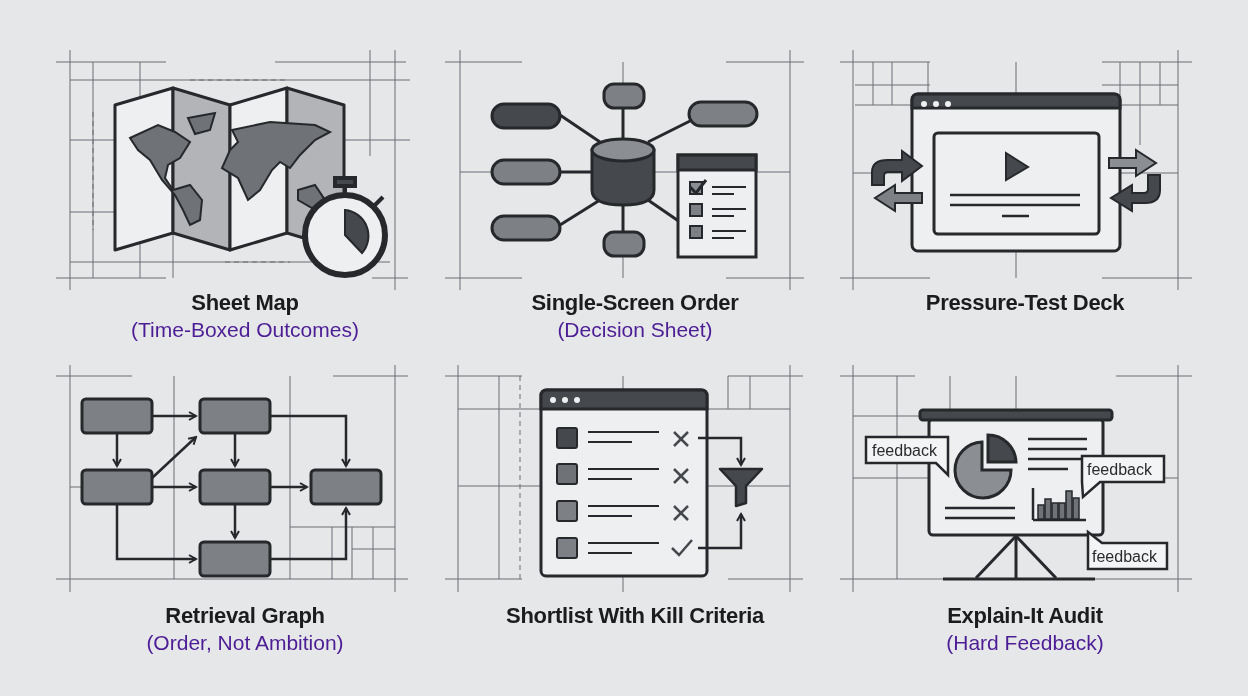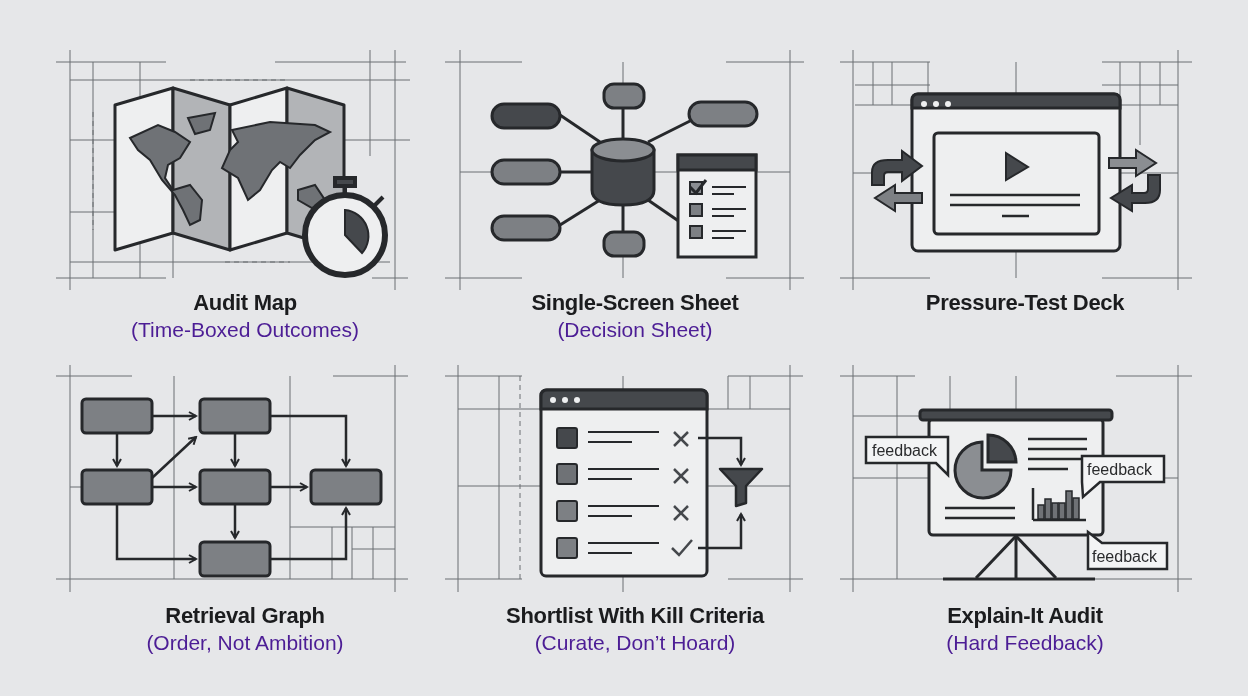--- a/index.html
+++ b/index.html
@@ -47,21 +47,21 @@
       <path d="M248,140 L265,135 L275,150 L262,158 L248,150 Z"></path>
     </g>
     <g stroke="#26282b" stroke-width="4">
       <rect x="285" y="128" width="20" height="8" fill="#45484c"></rect>
       <line x1="295" y1="136" x2="295" y2="145"></line>
       <line x1="325" y1="155" x2="333" y2="147"></line>
       <circle cx="295" cy="185" r="40" fill="#eeeff0" stroke-width="6"></circle>
     </g>
     <path d="M295,160 A26,26 0 0,1 312,203 L295,185 Z" fill="#45484c" stroke="#26282b" stroke-width="2"></path>
   </svg>
-  <div class="title" style="top:240px;">Audit Map</div>
+  <div class="title" style="top:240px;">Sheet Map</div>
   <div class="subtitle" style="top:268px;">(Time-Boxed Outcomes)</div>
 </div>
 
 <div class="panel" style="left:440px;top:50px;">
   <svg width="390" height="250">
     <g stroke="#6b6e72" stroke-width="1">
       <line x1="5" y1="12" x2="82" y2="12"></line>
         <line x1="20" y1="0" x2="20" y2="240"></line>
       <line x1="286" y1="12" x2="364" y2="12"></line>
         <line x1="350" y1="0" x2="350" y2="240"></line>
@@ -95,21 +95,21 @@
     </g>
     <g stroke="#26282b" stroke-width="2">
       <line x1="272" y1="137" x2="306" y2="137"></line>
         <line x1="272" y1="144" x2="294" y2="144"></line>
       <line x1="272" y1="159" x2="306" y2="159"></line>
         <line x1="272" y1="166" x2="294" y2="166"></line>
       <line x1="272" y1="181" x2="306" y2="181"></line>
         <line x1="272" y1="188" x2="294" y2="188"></line>
     </g>
   </svg>
-  <div class="title" style="top:240px;">Single-Screen Sheet</div>
+  <div class="title" style="top:240px;">Single-Screen Order</div>
   <div class="subtitle" style="top:268px;">(Decision Sheet)</div>
 </div>
 
 <div class="panel" style="left:830px;top:50px;">
   <svg width="390" height="250">
     <g stroke="#6b6e72" stroke-width="1">
       <line x1="10" y1="12" x2="100" y2="12"></line>
         <line x1="23" y1="0" x2="23" y2="240"></line>
       <line x1="25" y1="35" x2="100" y2="35"></line>
         <line x1="25" y1="55" x2="100" y2="55"></line>
@@ -252,21 +252,20 @@
         <line x1="248" y1="146" x2="234" y2="160"></line>
       <polyline points="232,188 239,195 252,180" fill="none"></polyline>
     </g>
     <g stroke="#26282b" stroke-width="2.5" fill="none" marker-end="url(#ah)">
       <polyline points="258,78 301,78 301,105"></polyline>
       <polyline points="258,188 301,188 301,154"></polyline>
     </g>
     <polygon points="280,109 322,109 306,126 306,143 296,146 296,126" fill="#45484c" stroke="#26282b" stroke-width="2.5" stroke-linejoin="round"></polygon>
   </svg>
   <div class="title" style="top:243px;">Shortlist With Kill Criteria</div>
-  <div class="subtitle" style="top:271px;">(Curate, Don’t Hoard)</div>
 </div>
 
 <div class="panel" style="left:830px;top:360px;">
   <svg width="390" height="240">
     <g stroke="#6b6e72" stroke-width="1" fill="none">
       <line x1="10" y1="16" x2="85" y2="16"></line>
         <line x1="23" y1="5" x2="23" y2="232"></line>
       <line x1="67" y1="16" x2="67" y2="219"></line>
         <line x1="23" y1="56" x2="100" y2="56"></line>
       <line x1="23" y1="118" x2="100" y2="118"></line>

